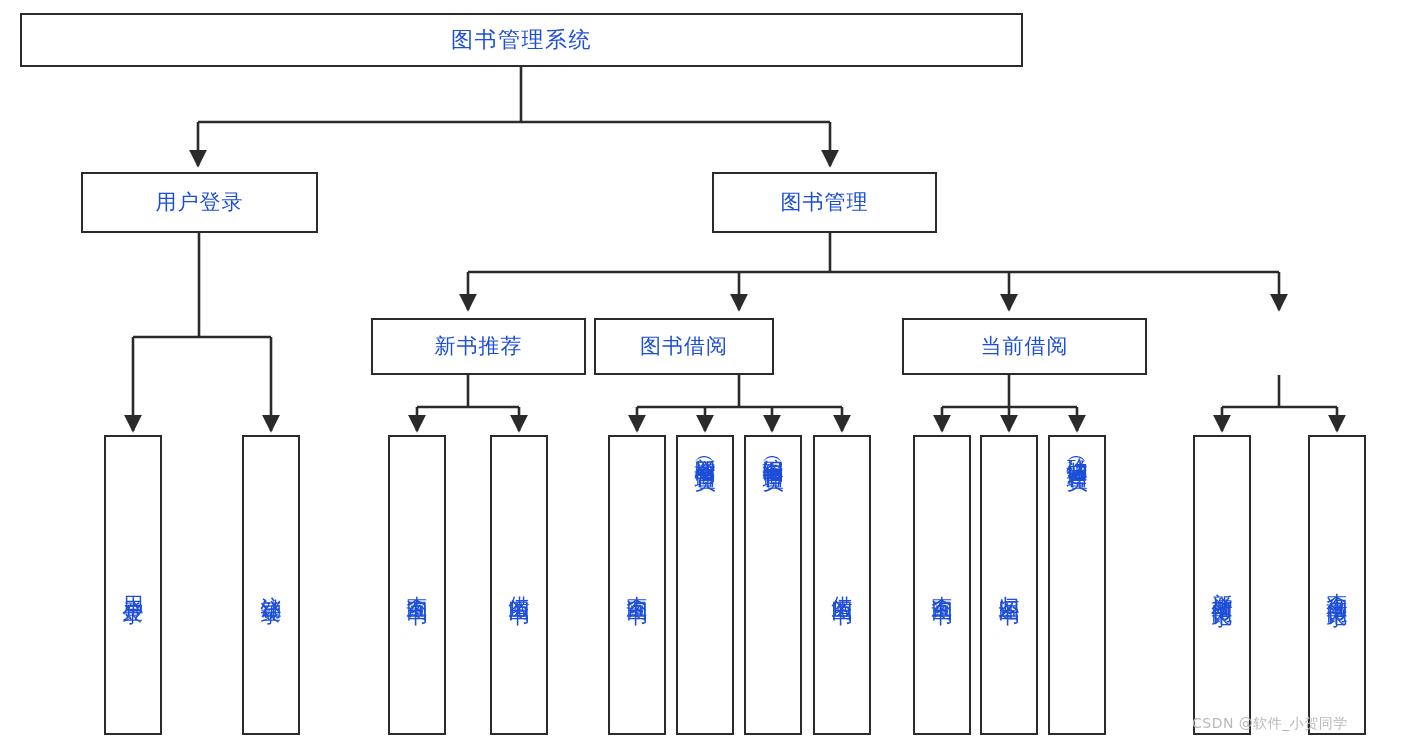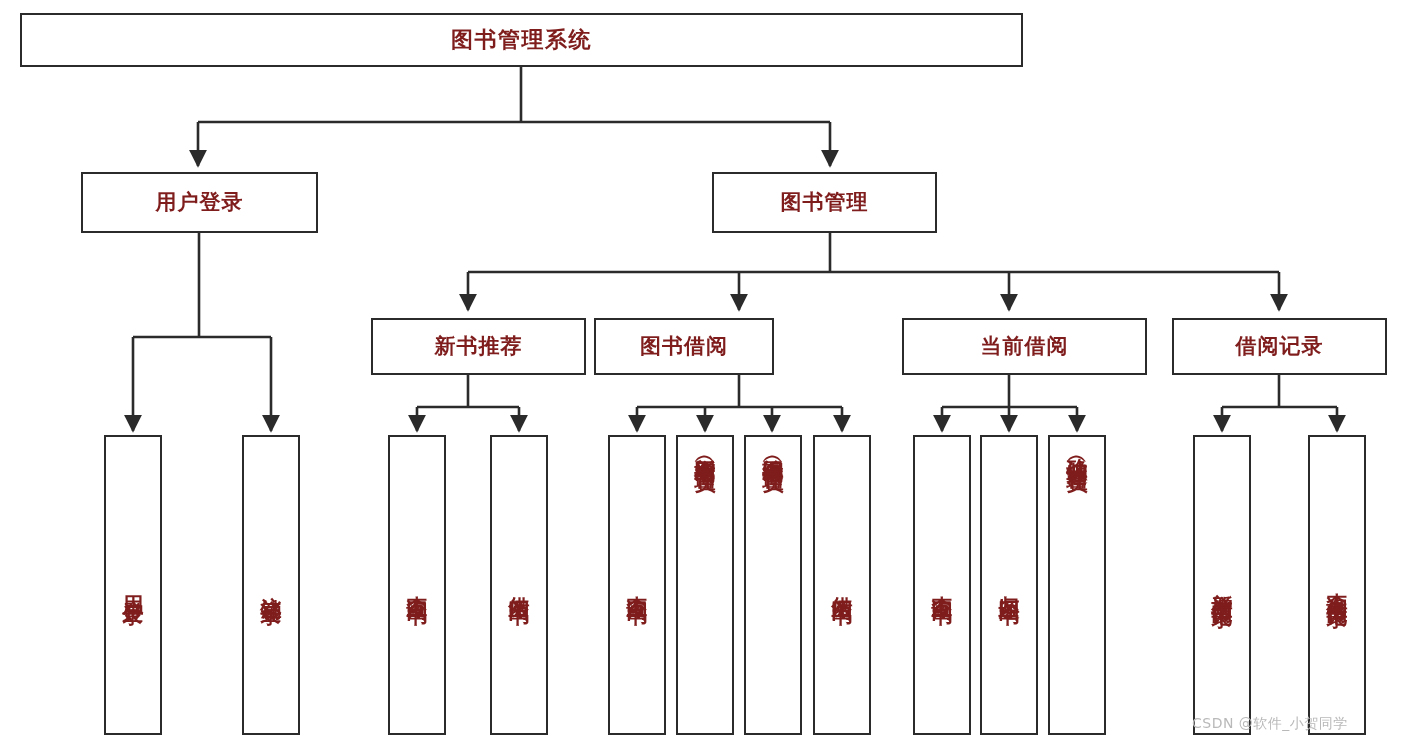--- a/index.html
+++ b/index.html
@@ -27,23 +27,22 @@
     pointer-events: none;
   }
   .node {
     position: absolute;
     box-sizing: border-box;
     background: #ffffff;
     border: 2px solid #2b2b2b;
     display: flex;
     align-items: center;
     justify-content: center;
-    color: #7f1d1d;
+    color: #1d4ed8;
     z-index: 2;
-    font-weight: bold;
   }
   .node .lbl {
     display: block;
     text-align: center;
     line-height: 1.15;
     white-space: nowrap;
   }
   
   .node.h .lbl {
     font-size: 21px;
@@ -150,23 +149,20 @@
 
   <div class="node h" style="left:371px; top:318px; width:215px; height:57px;">
     <span class="lbl">新书推荐</span>
   </div>
   <div class="node h" style="left:594px; top:318px; width:180px; height:57px;">
     <span class="lbl">图书借阅</span>
   </div>
   <div class="node h" style="left:902px; top:318px; width:245px; height:57px;">
     <span class="lbl">当前借阅</span>
   </div>
-  <div class="node h" style="left:1172px; top:318px; width:215px; height:57px;">
-    <span class="lbl">借阅记录</span>
-  </div>
 
   <div class="node v" style="left:104px; top:435px; width:58px; height:300px;">
     <span class="lbl">用户登录</span>
   </div>
   <div class="node v" style="left:242px; top:435px; width:58px; height:300px;">
     <span class="lbl">注销登录</span>
   </div>
 
   <div class="node v" style="left:388px; top:435px; width:58px; height:300px;">
     <span class="lbl">查询图书</span>

